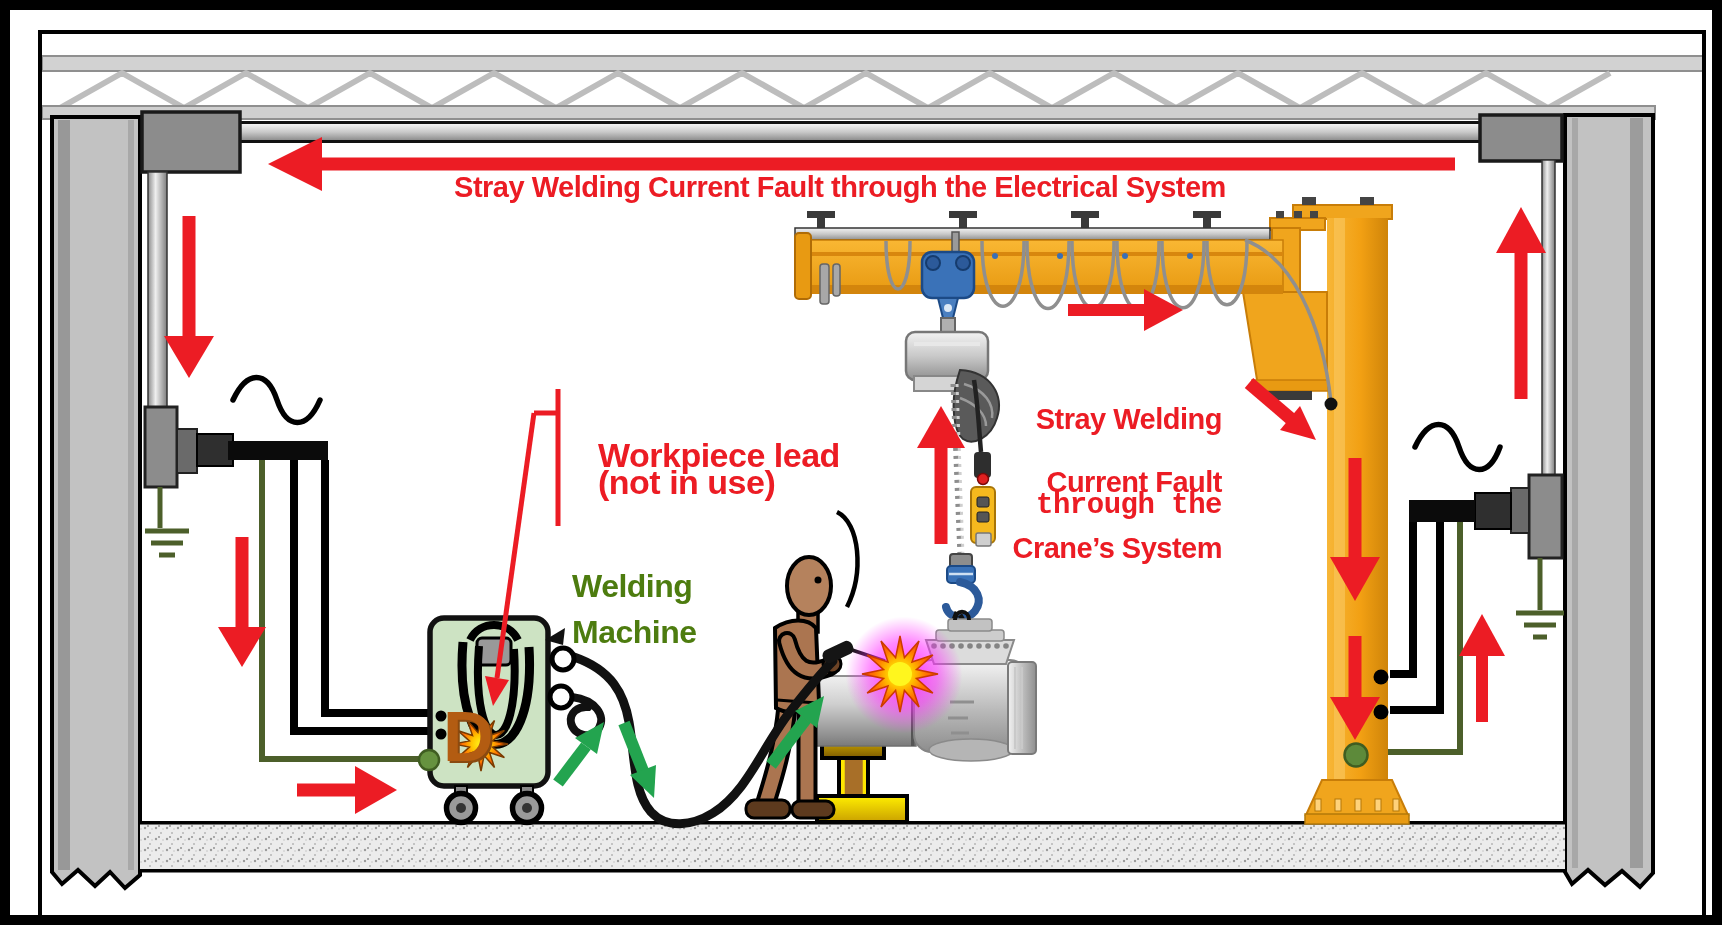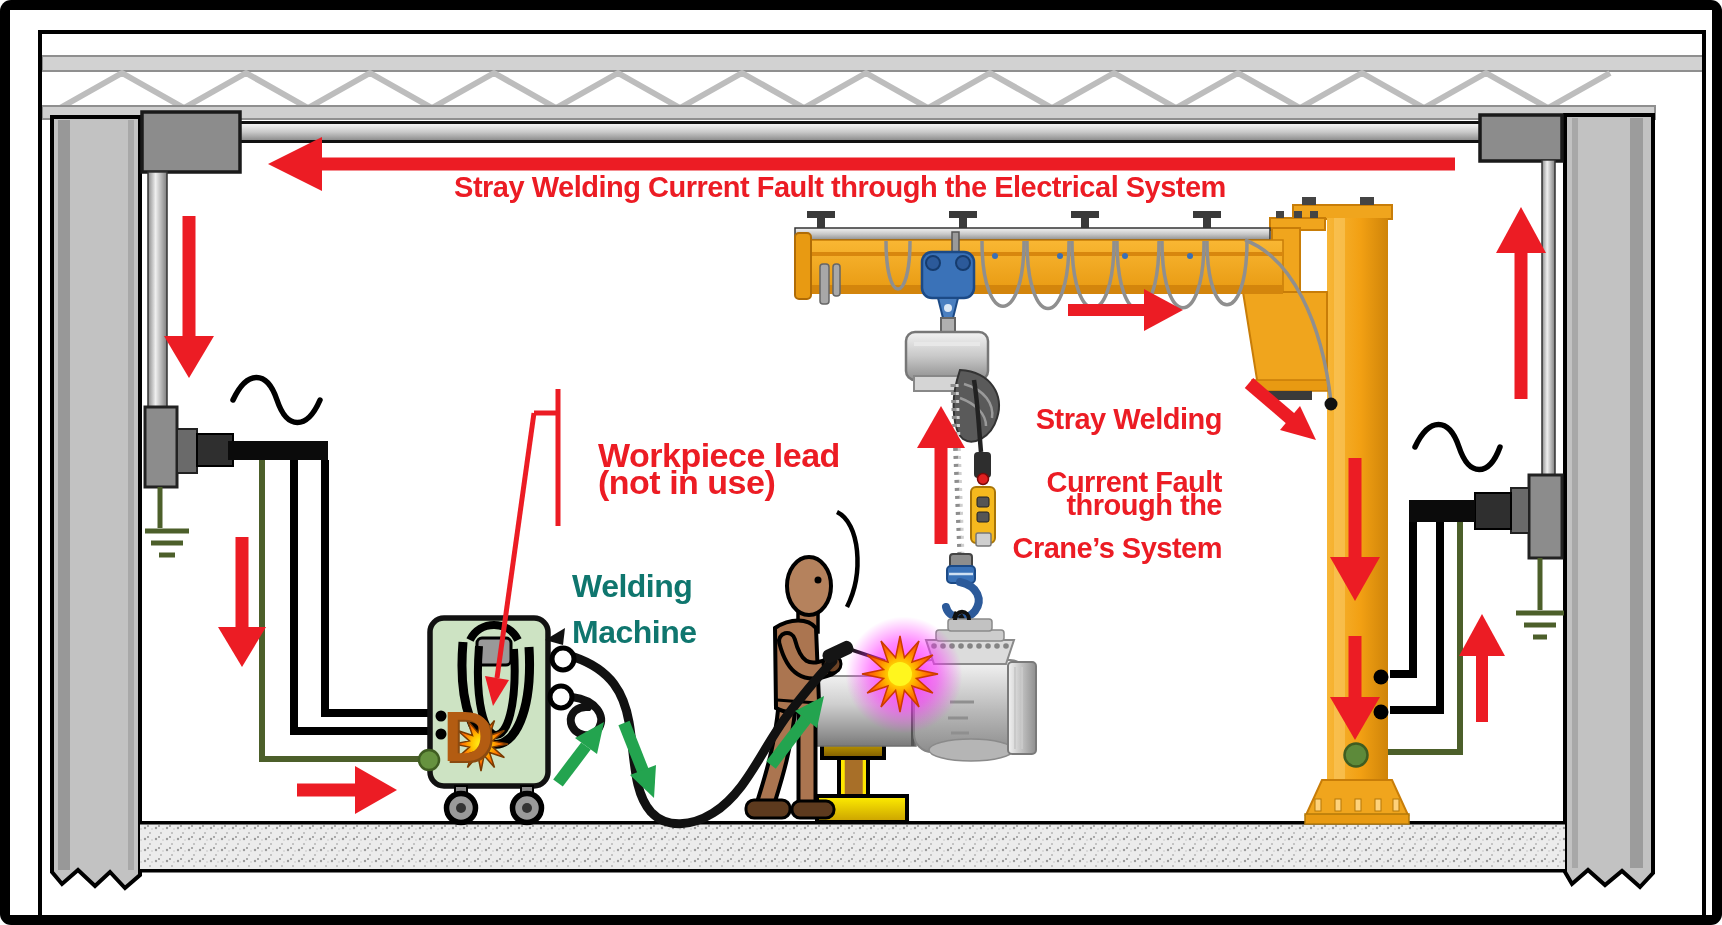--- a/index.html
+++ b/index.html
@@ -1,30 +1,30 @@
 <!DOCTYPE html>
 <html><head>
 <meta charset="utf-8">
 <style>
   html,body{margin:0;padding:0;background:#fff;}
   #stage{position:relative;width:1722px;height:925px;background:#fff;overflow:hidden;
-         font-family:"Liberation Sans",sans-serif;border-radius:11px;}
+         font-family:"Liberation Sans",sans-serif;}
   .frame-outer{position:absolute;inset:0;border:10px solid #000;pointer-events:none;z-index:40;}
   .frame-inner{position:absolute;left:38px;top:30px;right:16px;bottom:5px;border:4px solid #000;pointer-events:none;z-index:40;}
   svg{position:absolute;left:0;top:0;}
   .lbl{position:absolute;font-weight:700;letter-spacing:-0.5px;white-space:nowrap;z-index:30;}
   .red{color:#ec1c24;}
-  .blk{color:#0f766e;}
+  .blk{color:#4d7c0f;}
   .title{left:340px;top:171px;width:1000px;text-align:center;font-size:29px;}
   .wp1{left:598px;top:436px;font-size:34px;}
   .wp2{left:598px;top:463px;font-size:34px;}
   .wm1{left:572px;top:568px;font-size:32px;}
   .wm2{left:572px;top:614px;font-size:32px;}
   .cf{left:942px;width:280px;text-align:right;font-size:29px;}
-  .cf1{top:403px;} .cf2{top:446px;margin-top:20px;} .cf3{top:489px;} .cf4{top:532px;}
+  .cf1{top:403px;} .cf2{top:446px;margin-top:20px;} .cf3{top:489px;font-family:Liberation Mono, monospace;} .cf4{top:532px;}
   .dlogo{position:absolute;left:443px;top:697px;font-size:70px;font-weight:700;
          color:#b35c12;text-shadow:2px 2px 0 #8a4a10;z-index:12;}
   .glow{position:absolute;left:845px;top:616px;width:118px;height:118px;border-radius:50%;z-index:24;
         background:radial-gradient(circle,rgba(255,40,255,.95) 0%,rgba(255,40,255,.55) 40%,rgba(255,40,255,0) 70%);}
 </style>
 </head>
 <body>
 
 <div id="stage">
 

